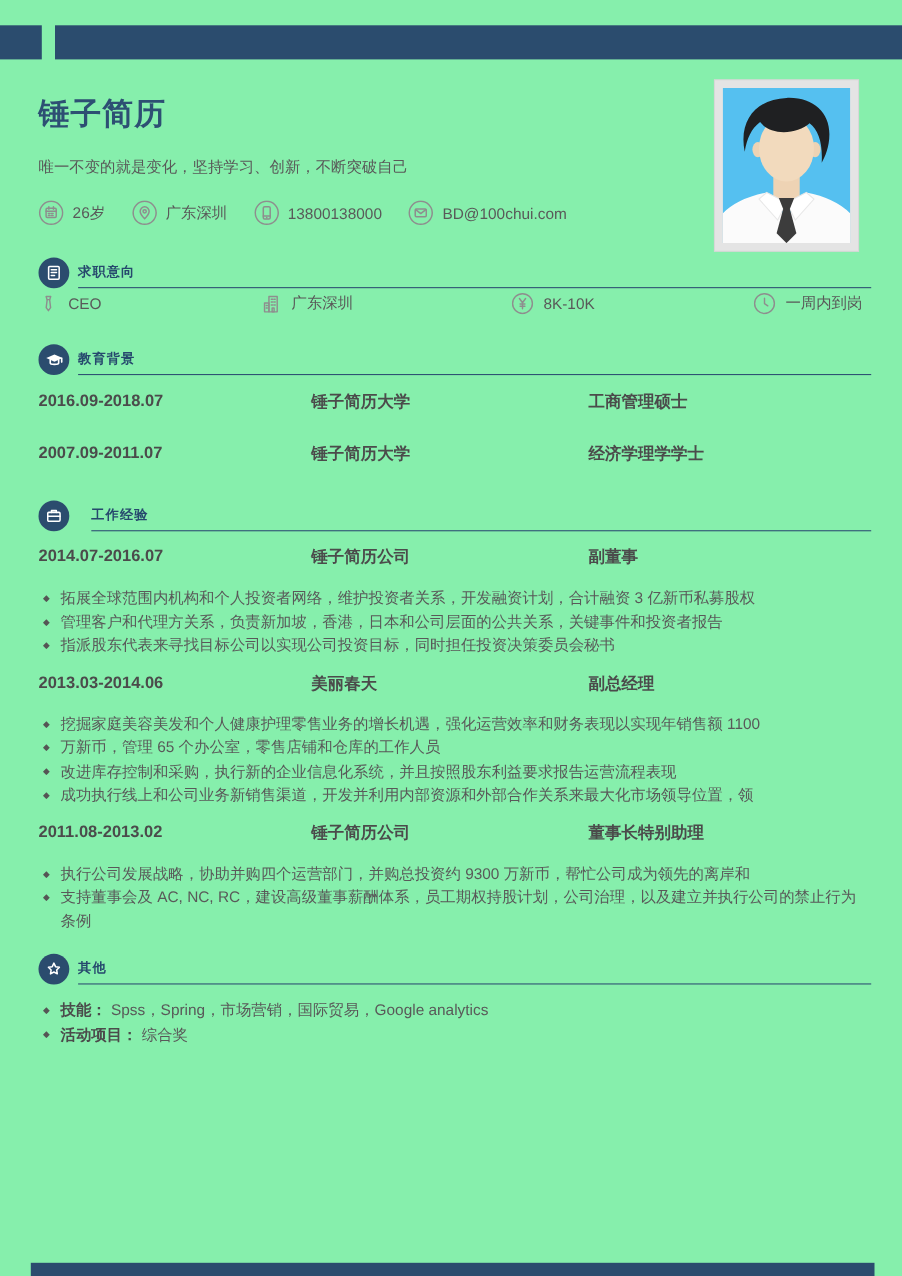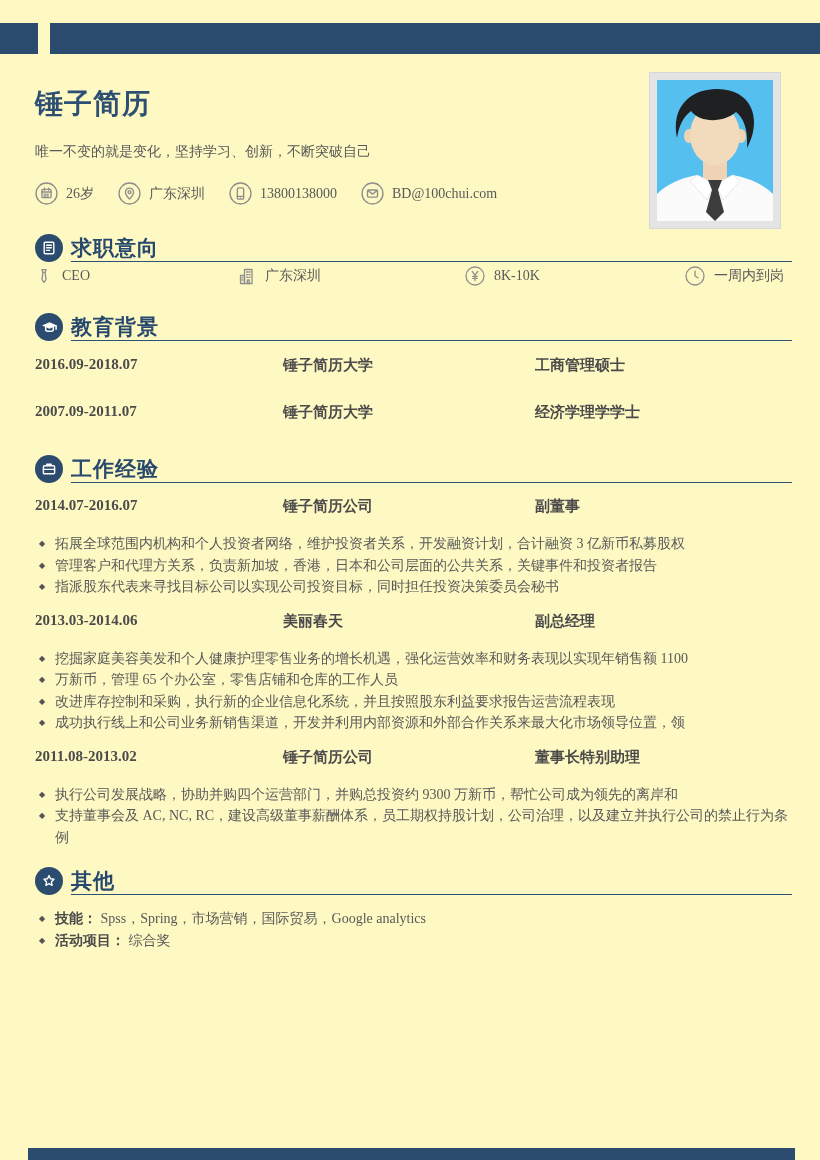--- a/index.html
+++ b/index.html
@@ -1,20 +1,20 @@
 <!DOCTYPE html>
 <html><head>
 <meta charset="utf-8">
 <style>
   * { margin:0; padding:0; box-sizing:border-box; }
   html,body { background:#ffffff; }
   .page {
     position:relative; width:820px; height:1160px; margin:0 auto;
-    background:#fef9c3; overflow:hidden;
-    font-family:Liberation Serif, serif;
+    background:#86efac; overflow:hidden;
+    font-family:Liberation Sans, sans-serif;
     color:#595959;
   }
   
   .topbar-block { position:absolute; left:0; top:23px; width:38px; height:31px; background:#2b4c6e; }
   .topbar-main  { position:absolute; left:50px; right:0; top:23px; height:31px; background:#2b4c6e; }
   .footer-bar   { position:absolute; left:28px; right:25px; bottom:0; height:12px; background:#2b4c6e; }
 
   
   .content { position:absolute; left:35px; top:73px; width:757px; }
 
@@ -35,25 +35,25 @@
   
   .sec-header { display:flex; align-items:flex-end; }
   .sec-icon {
     width:28px; height:28px; border-radius:50%; background:#2b4c6e; flex:0 0 28px;
     display:flex; align-items:center; justify-content:center;
   }
   .sec-title-wrap {
     flex:1; margin-left:8px; height:28px; display:flex; align-items:center;
     border-bottom:1.5px solid #2e5273;
   }
-  .sec-title { font-size:21px; font-weight:700; color:#26496d; letter-spacing:1px; }
+  .sec-title { font-size:12px; font-weight:700; color:#26496d; letter-spacing:1px; }
 
   .mt-intent   { margin-top:29px; }
   .mt-edu      { margin-top:27px; }
-  .mt-work     { margin-top:33px; }
+  .mt-work     { margin-top:33px;gap:12px; }
   .mt-other    { margin-top:19px; }
 
   
   .intent-row { margin-top:4px; display:grid; grid-template-columns:202px 228px 220px 1fr; }
   .intent-item { display:flex; align-items:center; column-gap:9px; font-size:14px; color:#595959; }
   .intent-item svg { display:block; }
 
   
   .row3 { display:grid; grid-template-columns:248px 252px 1fr; font-size:15px; font-weight:700; color:#4b4b4b; }
   .edu-row1 { margin-top:15px; }

